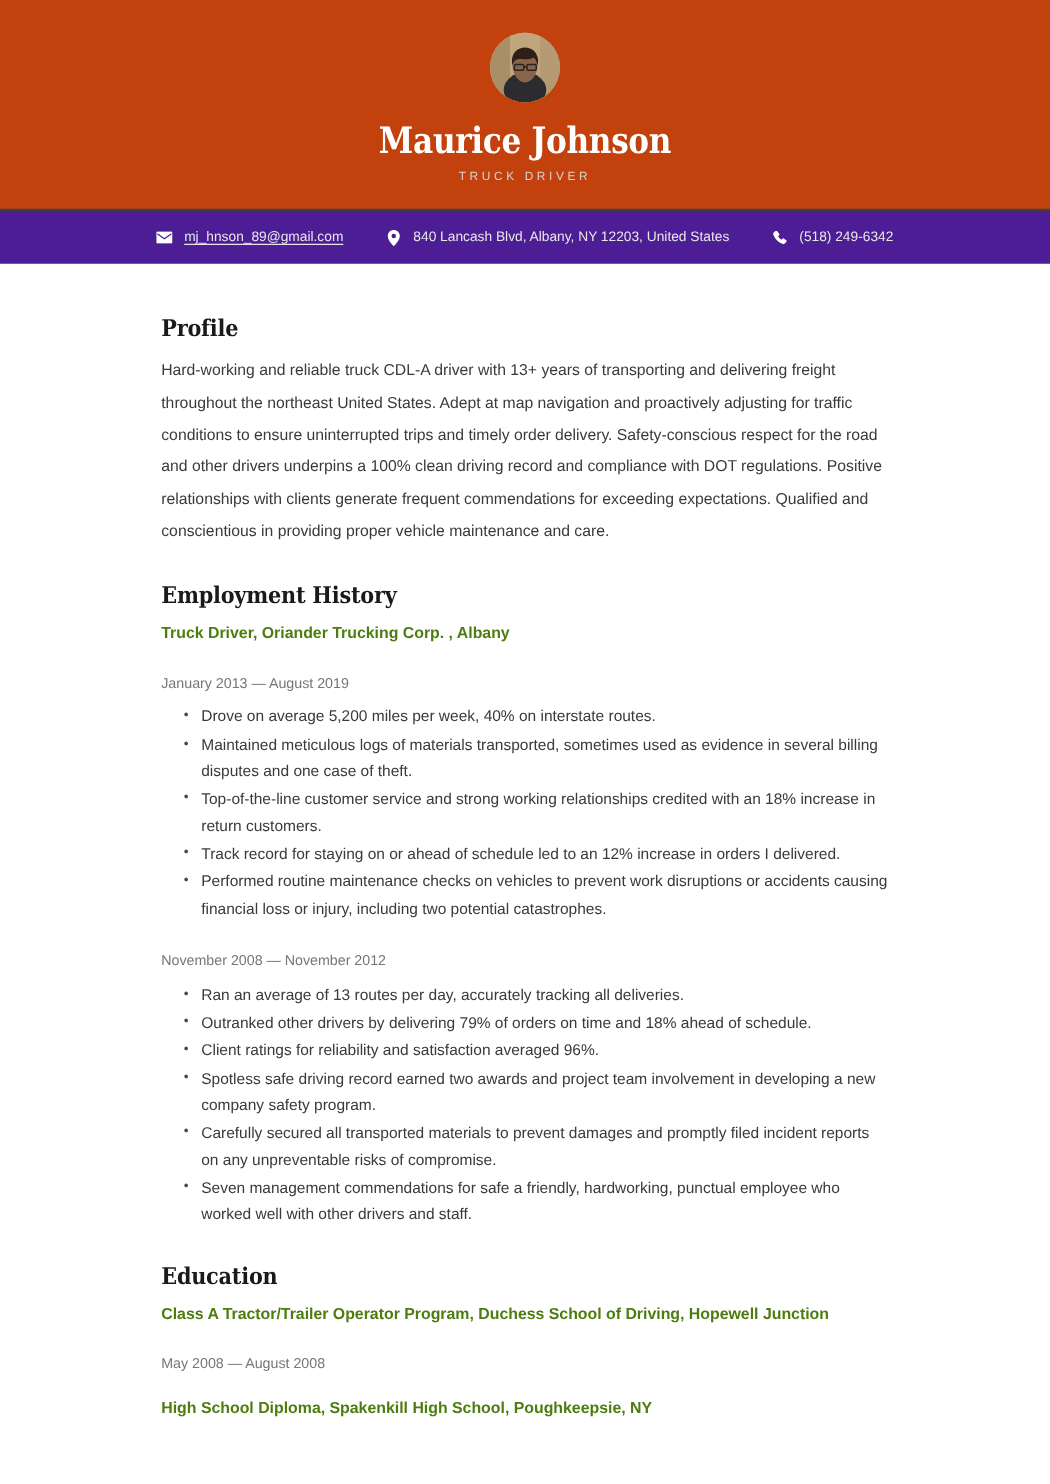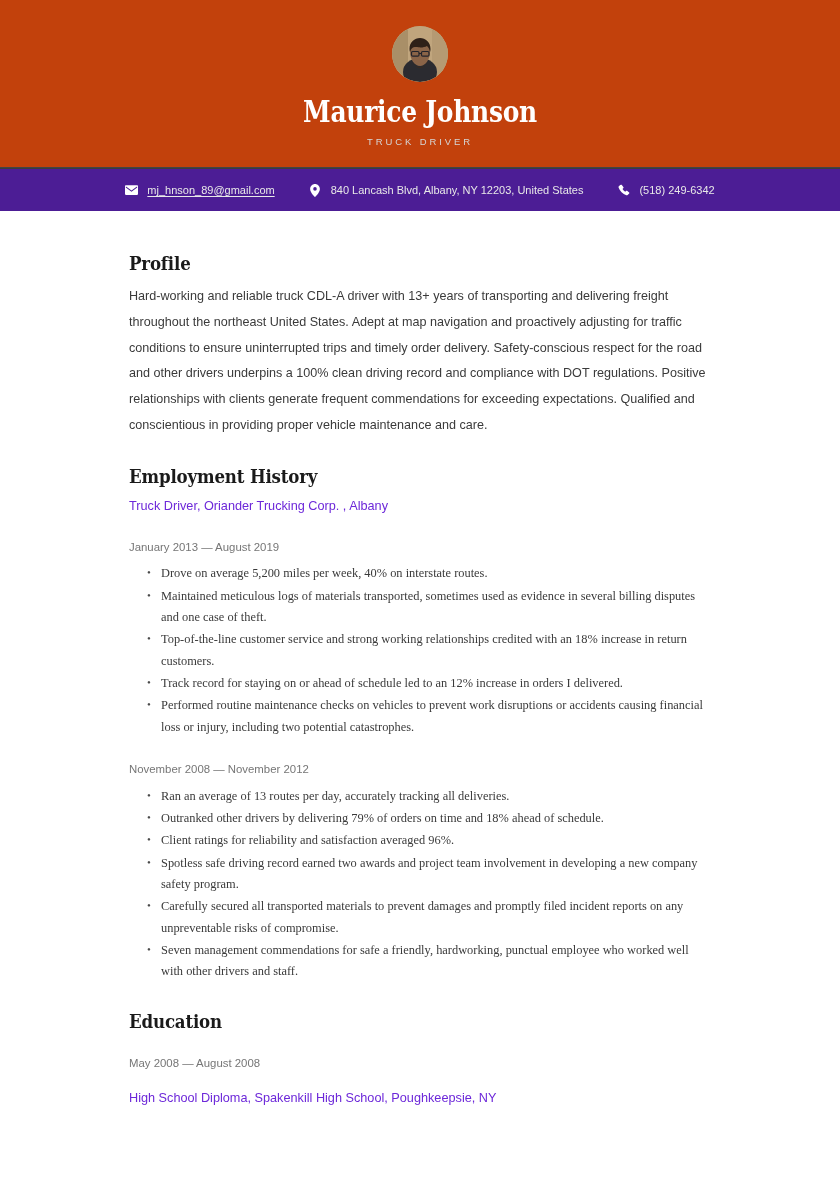--- a/index.html
+++ b/index.html
@@ -125,36 +125,35 @@
     line-height: 2.04;
     color: #3a3a3a;
     text-align: left;
   }
 
   .entry { margin-bottom: 0; }
   .entry + .entry { margin-top: 20px; }
 
   .entry-title {
     font-size: 12.7px;
-    font-weight: 400;
-    color: #6d28d9;
+    font-weight: 700;
+    color: #4d7c0f;
     line-height: 1.45;
   }
 
   .entry-date {
     font-size: 11.4px;
     color: #767676;
     margin-top: 23px;
     line-height: 1.45;
   }
 
   .bullets {
     list-style: none;
     margin-top: 8px;
-    font-family: Liberation Serif, serif;
   }
 
   .bullet {
     position: relative;
     padding-left: 32px;
     font-size: 12.4px;
     line-height: 1.72;
     color: #3a3a3a;
     margin-bottom: 1px;
   }
@@ -265,20 +264,21 @@
           <li class="bullet">Carefully secured all transported materials to prevent damages and promptly filed incident reports on any unpreventable risks of compromise.</li>
           <li class="bullet">Seven management commendations for safe a friendly, hardworking, punctual employee who worked well with other drivers and staff.</li>
         </ul>
       </div>
     </div>
 
     <div class="section">
       <div class="section-title">Education</div>
 
       <div class="edu-entry">
+        <div class="entry-title">Class A Tractor/Trailer Operator Program, Duchess School of Driving, Hopewell Junction</div>
         <div class="entry-date">May 2008 — August 2008</div>
       </div>
 
       <div class="edu-entry">
         <div class="entry-title">High School Diploma, Spakenkill High School, Poughkeepsie, NY</div>
       </div>
     </div>
 
   </div>
 </div>

